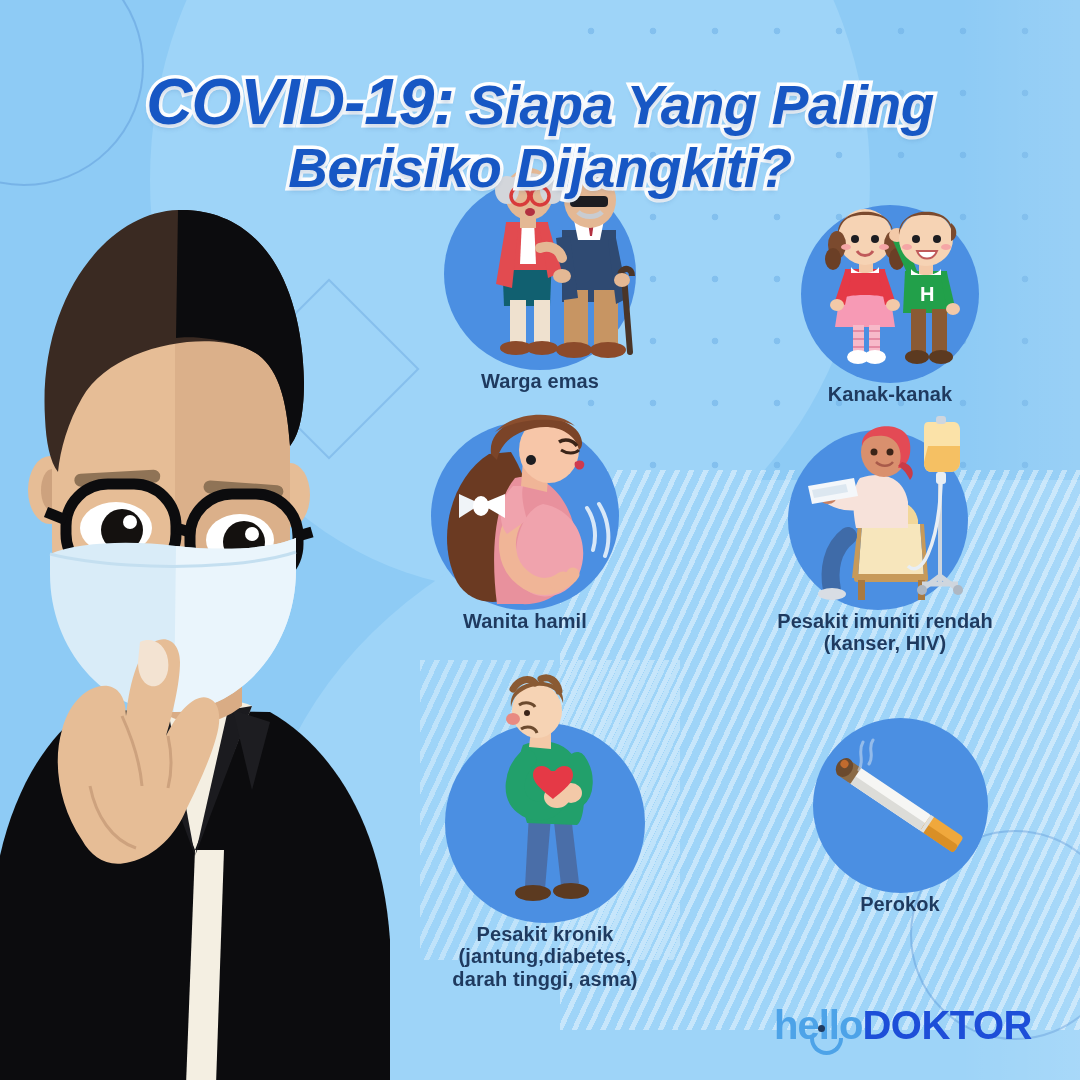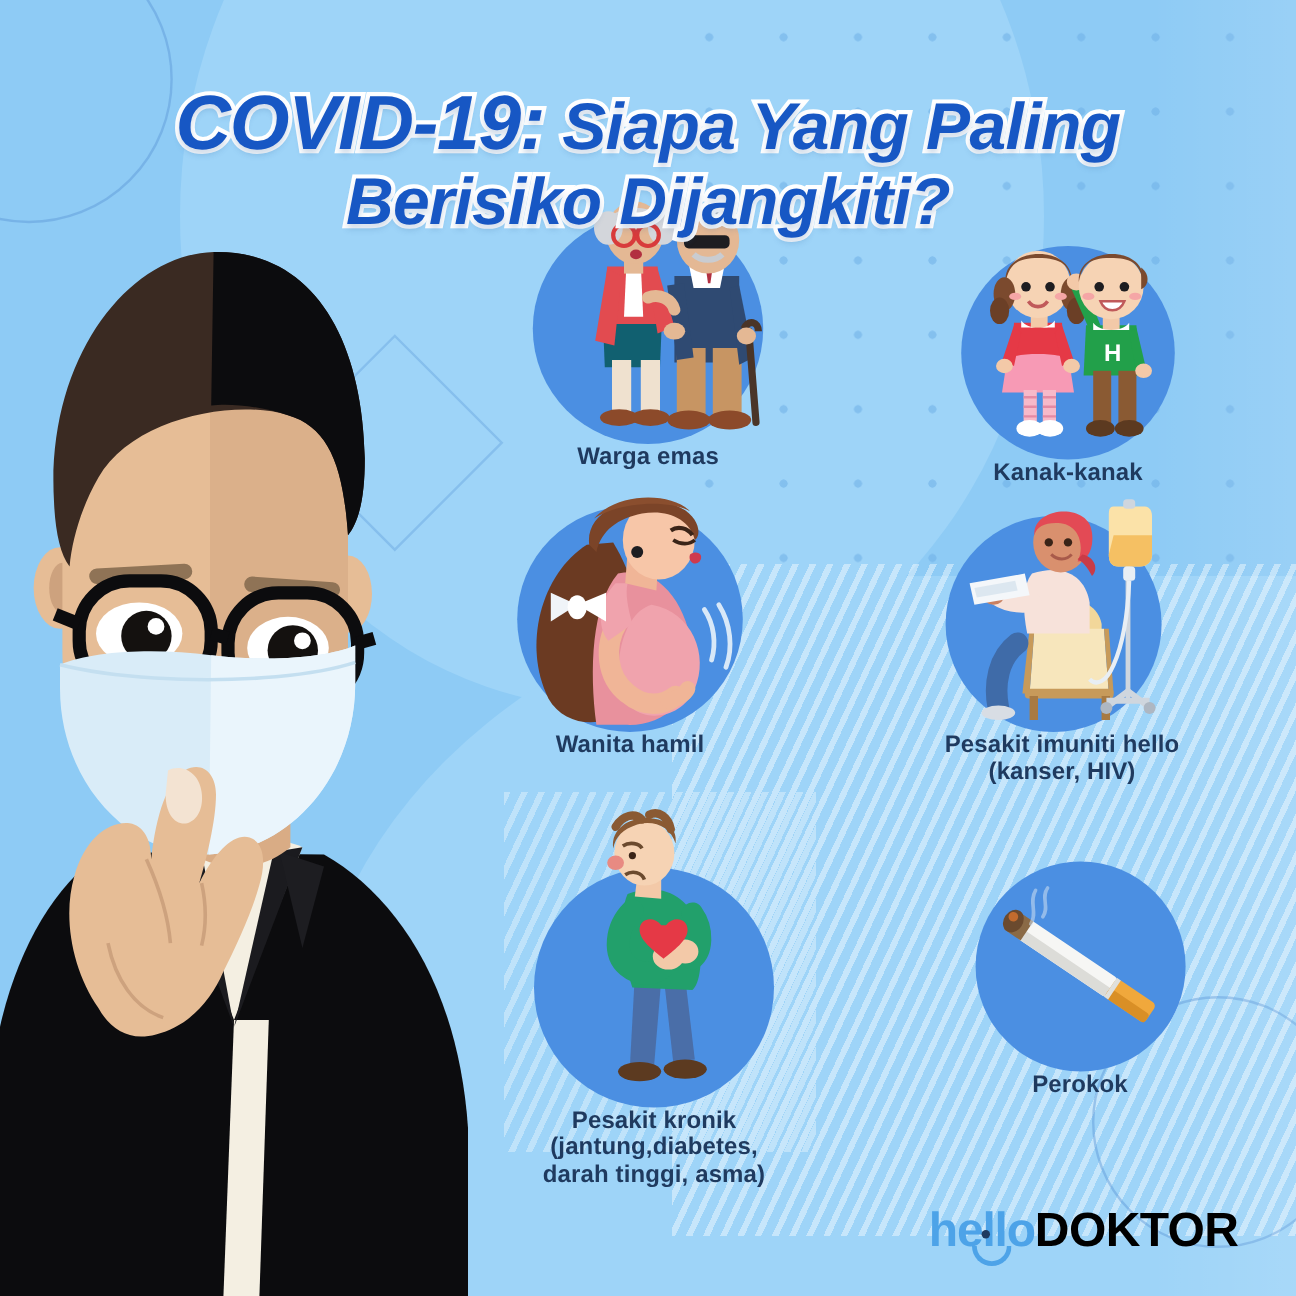--- a/index.html
+++ b/index.html
@@ -87,21 +87,21 @@
   .it-immune   { left:700px; top:430px; width:370px; }
   .it-chronic  { left:405px; top:723px; width:280px; }
   .it-smoker   { left:775px; top:718px; width:250px; }
 
   
   .logo {
     position:absolute; right:48px; bottom:32px; z-index:45;
     display:flex; align-items:baseline; font-weight:bold; font-size:40px;
   }
   .logo-hello { color:#4da3e8; position:relative; letter-spacing:-1px; }
-  .logo-doktor { color:#000000; letter-spacing:-.5px; }
+  .logo-doktor { color:#1d4ed8; letter-spacing:-.5px; }
   .logo-smile {
     position:absolute; left:36px; bottom:-7px; width:33px; height:17px;
     border:4px solid #4da3e8; border-top:none;
     border-radius:0 0 30px 30px;
   }
   .logo-eye {
     position:absolute; left:44px; bottom:16px; width:7px; height:7px;
     border-radius:50%; background:#1f3a5f;
   }
 </style>
@@ -372,21 +372,21 @@
         <circle cx="170" cy="174" r="5" fill="#aeb7c2"></circle>
 
         <path d="M140 6 L166 6 C 170 6 172 10 172 14 L172 46 C 172 52 168 56 162 56 L144 56 C 138 56 136 52 136 46 L136 14 C 136 10 136 6 140 6 Z" fill="#fbe2a8"></path>
         <path d="M140 30 L172 30 L172 46 C 172 52 168 56 162 56 L144 56 C 138 56 136 52 136 46 Z" fill="#f5c063"></path>
         <rect x="148" y="0" width="10" height="8" rx="3" fill="#cfd6de"></rect>
         <rect x="148" y="56" width="10" height="12" rx="3" fill="#e8eef4"></rect>
 
         <path d="M153 68 C 152 92 148 120 140 138 C 134 152 126 156 120 150" stroke="#e8eef4" stroke-width="3.5" fill="none"></path>
       </svg>
     </div>
-    <div class="label">Pesakit imuniti hello
+    <div class="label">Pesakit imuniti rendah
 (kanser, HIV)</div>
   </div>
 
   <div class="item it-chronic">
     <div class="circle" style="width:200px;height:200px;">
       <svg viewBox="0 0 200 200" width="200" height="200" style="position:absolute;left:0;top:-36px;overflow:visible;">
 
         <path d="M84 126 L80 200 L100 202 L106 130 Z" fill="#4a6ea8"></path>
         <path d="M108 126 L116 198 L134 196 L126 128 Z" fill="#4a6ea8"></path>
         <ellipse cx="88" cy="206" rx="18" ry="8" fill="#5c3a20"></ellipse>

